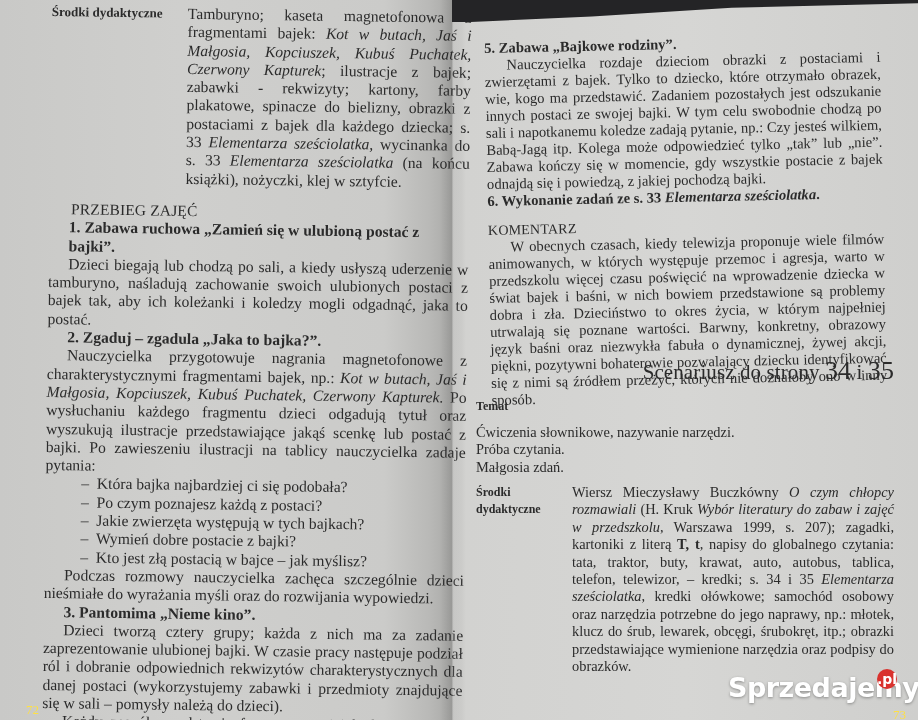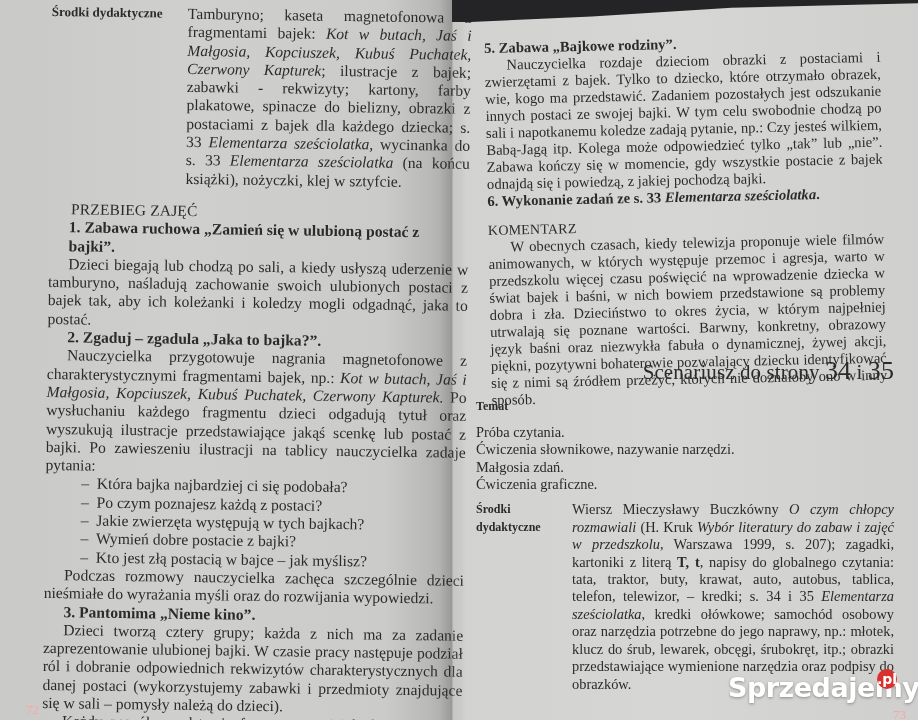--- a/index.html
+++ b/index.html
@@ -68,21 +68,21 @@
     .list { margin: 0; padding-left: 36px; list-style: none; }
     .list li::before { content: "\2013\00a0\00a0"; }
     i, .it { font-style: italic; }
 
     .scenario-title {
       font-size: 21px; margin: 0 0 17px 94px; font-weight: normal; letter-spacing: 0.1px; text-align: right;
     }
     .scenario-title .num { font-size: 26px; }
     .meta-gap { height: 8px; }
 
-    .page-num { position: absolute; font-size: 13px; color: #fca5a5; }
+    .page-num { position: absolute; font-size: 13px; color: #fde047; }
     .pn-left { left: 26px; top: 702px; }
     .pn-right { left: 893px; top: 707px; }
 
     .watermark {
       position: absolute; left: 728px; top: 672px;
       font-family: "DejaVu Sans", sans-serif; font-weight: bold;
       font-size: 27px; color: #ffffff; letter-spacing: -0.5px;
       text-shadow: 0 1px 3px rgba(0,0,0,0.35);
       z-index: 5;
     }
@@ -145,24 +145,23 @@
 
   <div class="right-lower">
     <div class="scenario-title"><span>Scenariusz do strony </span><span class="num">34</span><span> i </span><span class="num">35</span></div>
 
     <div class="meta-row">
       <div class="meta-label">Temat</div>
     </div>
     <div class="meta-gap"></div>
     <div class="meta-row">
       <div class="meta-value">
+        <div><span>Ćwiczenia słownikowe, nazywanie narzędzi.</span></div>
         <div><span>Próba czytania.</span></div>
-        <div><span>Ćwiczenia słownikowe, nazywanie narzędzi.</span></div>
         <div><span>Małgosia zdań.</span></div>
-        <div><span>Ćwiczenia graficzne.</span></div>
       </div>
     </div>
     <div class="meta-gap"></div>
     <div class="meta-row">
       <div class="meta-label">Środki dydaktyczne</div>
       <div class="meta-value"><span>Wiersz Mieczysławy Buczkówny </span><i>O czym chłopcy rozmawiali</i><span> (H. Kruk </span><i>Wybór literatury do zabaw i zajęć w przedszkolu</i><span>, Warszawa 1999, s. 207); zagadki, kartoniki z literą </span><b>T, t</b><span>, napisy do globalnego czytania: tata, traktor, buty, krawat, auto, autobus, tablica, telefon, telewizor, – kredki; s. 34 i 35 </span><i>Elementarza sześciolatka</i><span>, kredki ołówkowe; samochód osobowy oraz narzędzia potrzebne do jego naprawy, np.: młotek, klucz do śrub, lewarek, obcęgi, śrubokręt, itp.; obrazki przedstawiające wymienione narzędzia oraz podpisy do obrazków.</span></div>
     </div>
   </div>
 
   <div class="page-num pn-right">73</div>

